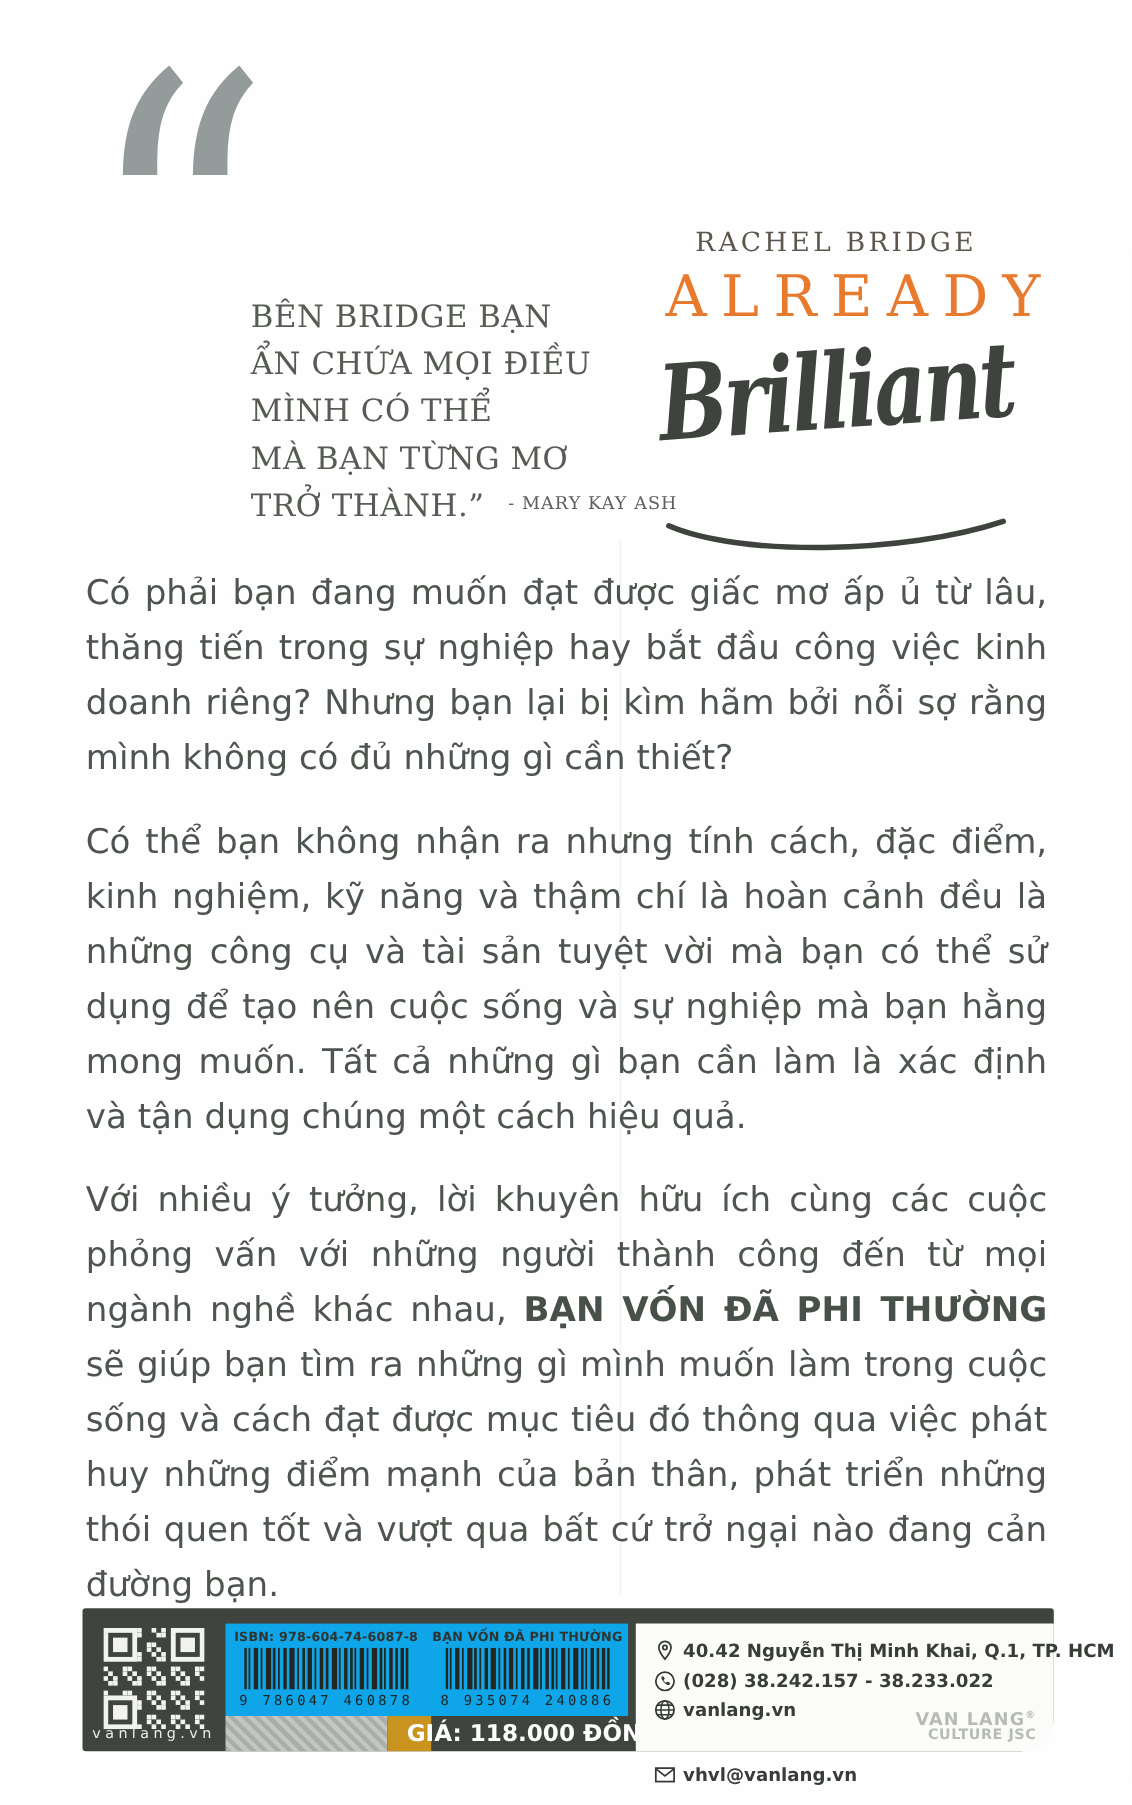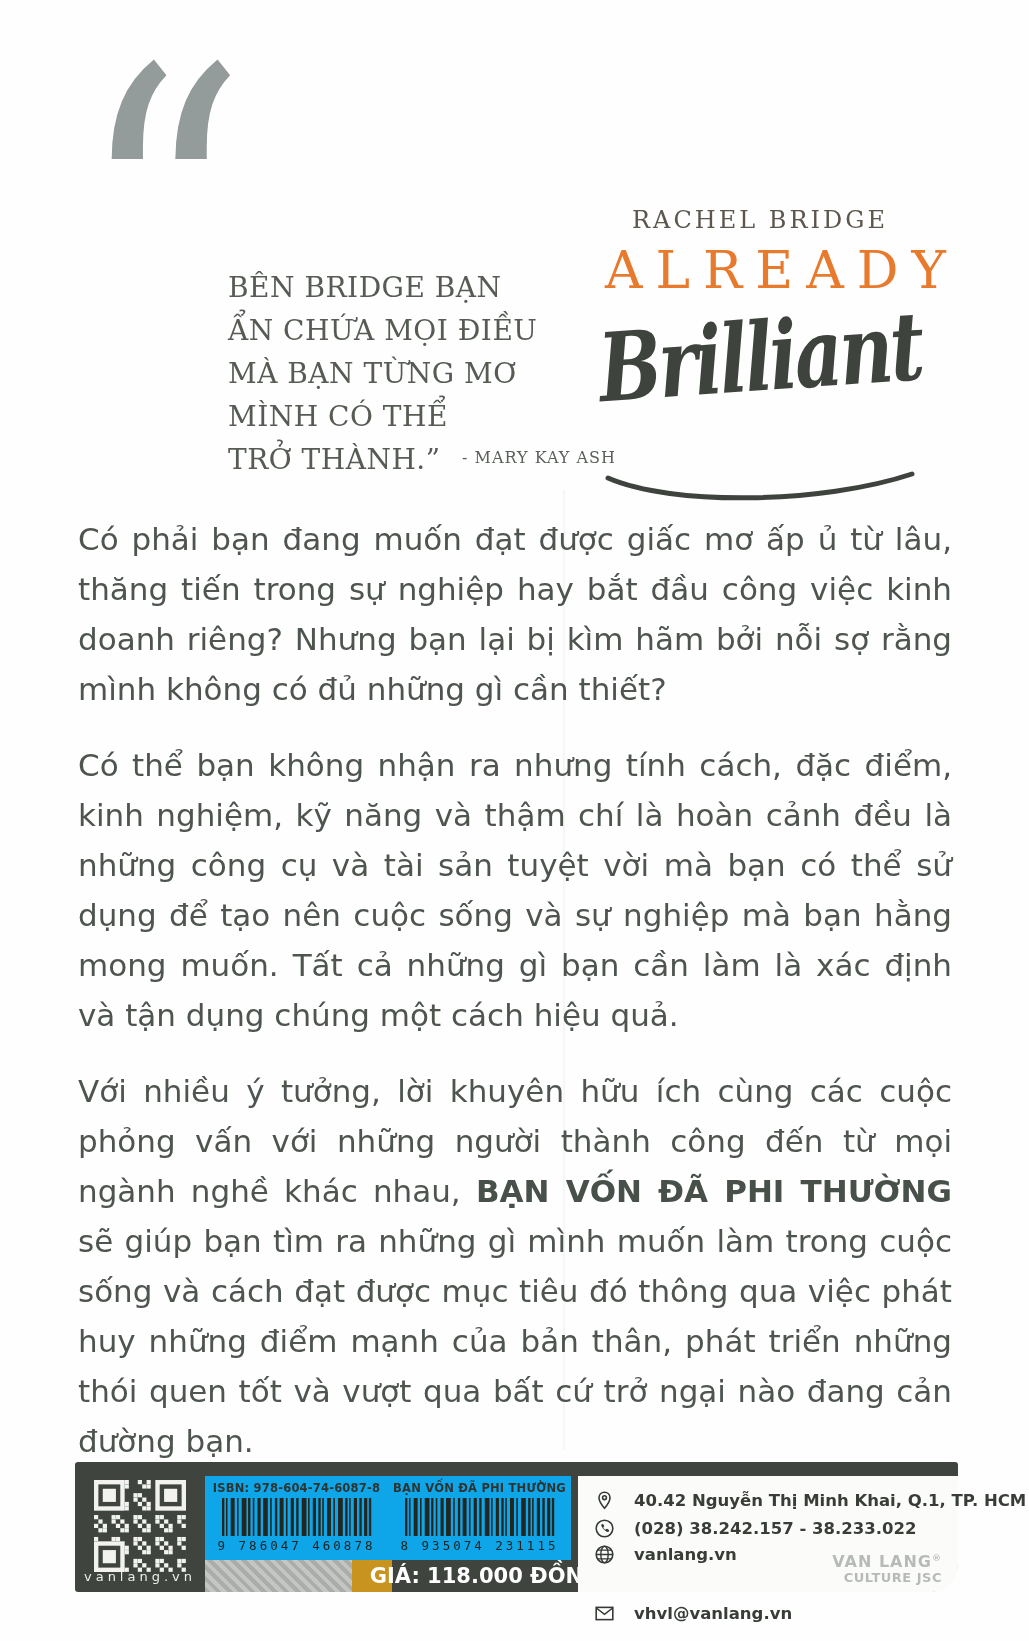--- a/index.html
+++ b/index.html
@@ -95,21 +95,21 @@
   .price-text {
     position:absolute; left:317px; top:98px; width:186px; height:32px;
     display:flex; align-items:center; justify-content:center;
     font-size:21px; font-weight:bold; color:#ffffff; white-space:nowrap;
   }
   .contact-panel {
     position:absolute; left:503px; top:14px; width:380px; height:116px;
     background:#fbfcfa; border-radius:0 0 26px 0;
   }
   .contact-row {
-    position:absolute; left:16px; display:flex; align-items:center; gap:19px;
+    position:absolute; left:16px; display:flex; align-items:center; gap:6px;
     font-size:16.5px; font-weight:bold; color:#383d38; white-space:nowrap;
   }
   .contact-row .cicon { flex:0 0 auto; display:flex; }
   .vl-logo {
     position:absolute; right:16px; bottom:7px; text-align:right;
     color:#b6bbb7; line-height:1.05; font-weight:bold;
   }
   .vl-logo .l1 { font-size:16px; letter-spacing:1px; }
   .vl-logo .l1 sup { font-size:9px; }
   .vl-logo .l2 { font-size:13px; letter-spacing:0.5px; }
@@ -117,22 +117,22 @@
 </head>
 <body>
 
 <div class="page">
 
   <div class="quote-mark">“</div>
 
   <div class="quote-block">
     <div>BÊN BRIDGE BẠN</div>
     <div>ẨN CHỨA MỌI ĐIỀU</div>
+    <div>MÌNH CÓ THỂ</div>
     <div>MÀ BẠN TỪNG MƠ</div>
-    <div>MÌNH CÓ THỂ</div>
     <div>TRỞ THÀNH.”</div>
   </div>
   <div class="quote-attr">- MARY KAY ASH</div>
 
   <div class="title-block">
     <div class="author">RACHEL BRIDGE</div>
     <div class="title-already">ALREADY</div>
     <div class="title-script">Brilliant</div>
     <svg class="title-swash" width="316" height="40" viewBox="0 0 316 40">
       <path d="M6,10 C70,38 220,36 310,6" fill="none" stroke="#3e443d" stroke-width="5" stroke-linecap="round"></path>
@@ -318,21 +318,21 @@
             <rect x="66.5" y="0" width="2.5" height="34" fill="#23271f"></rect>
             <rect x="70.5" y="0" width="1" height="34" fill="#23271f"></rect>
             <rect x="73.5" y="0" width="3" height="34" fill="#23271f"></rect>
             <rect x="78" y="0" width="1.5" height="34" fill="#23271f"></rect>
             <rect x="80.5" y="0" width="1" height="34" fill="#23271f"></rect>
             <rect x="83.5" y="0" width="2" height="34" fill="#23271f"></rect>
             <rect x="87" y="0" width="1.5" height="34" fill="#23271f"></rect>
             <rect x="90" y="0" width="2" height="34" fill="#23271f"></rect>
             <rect x="93" y="0" width="1.5" height="34" fill="#23271f"></rect>
           </svg>
-        <div class="bc-digits">8 935074 231115</div>
+        <div class="bc-digits">8 935074 240886</div>
       </div>
     </div>
 
     <div class="price-hatch"></div>
     <div class="price-gold"></div>
     <div class="price-text">GIÁ: 118.000 ĐỒNG</div>
 
     <div class="contact-panel">
       <div class="contact-row" style="top:14px;">
         <span class="cicon">

